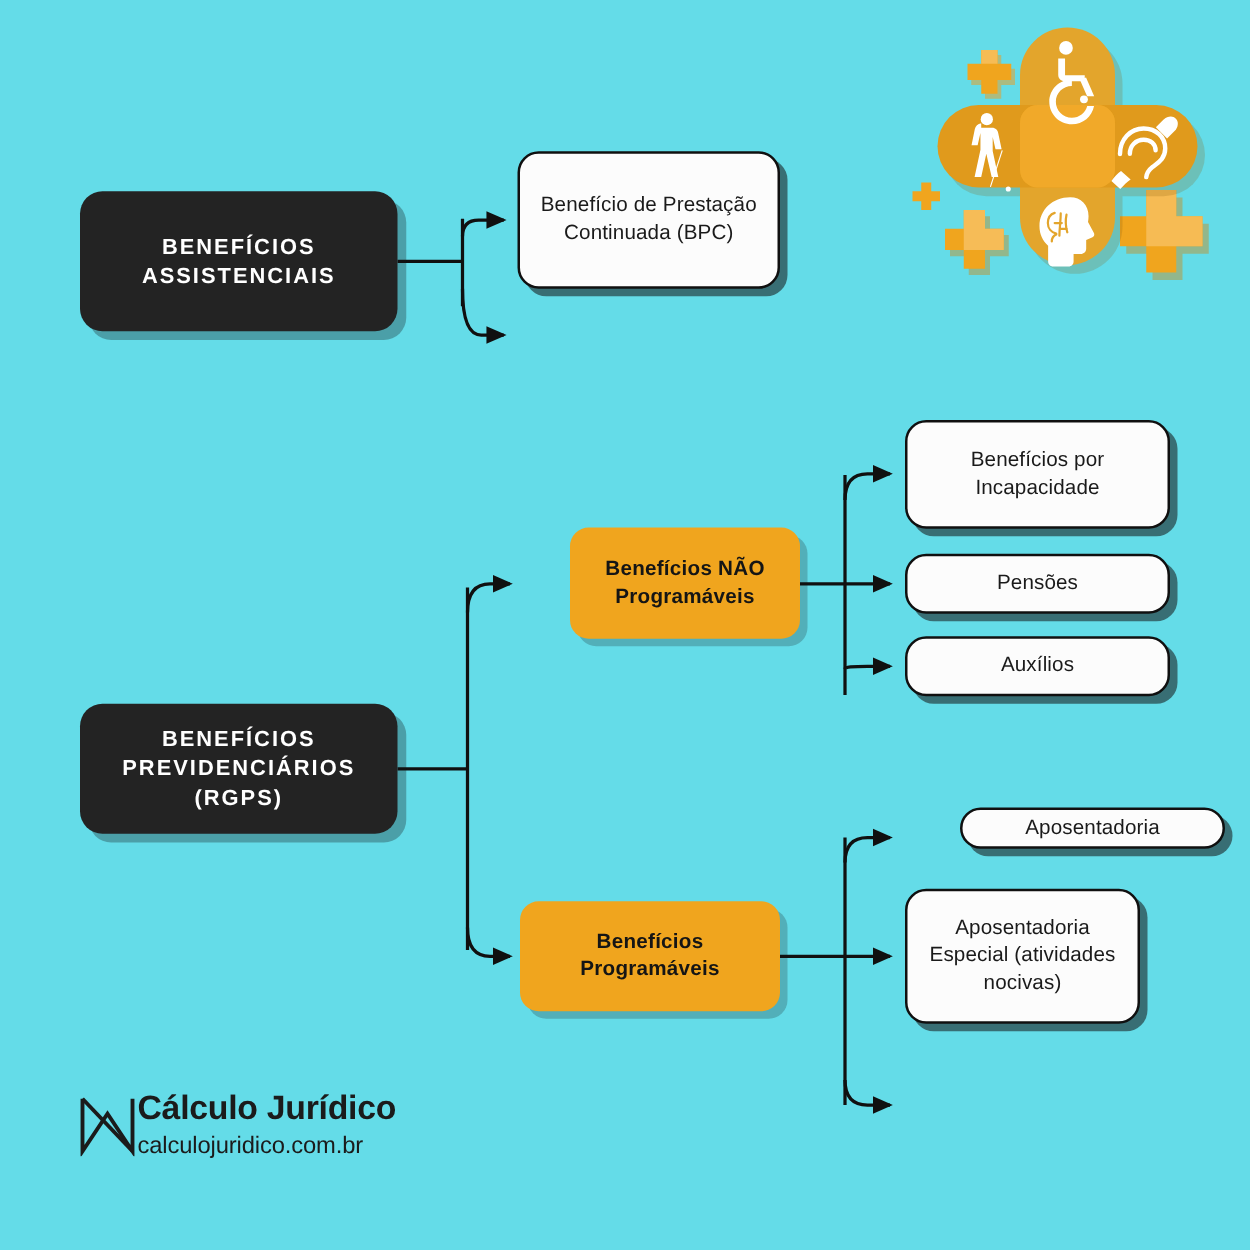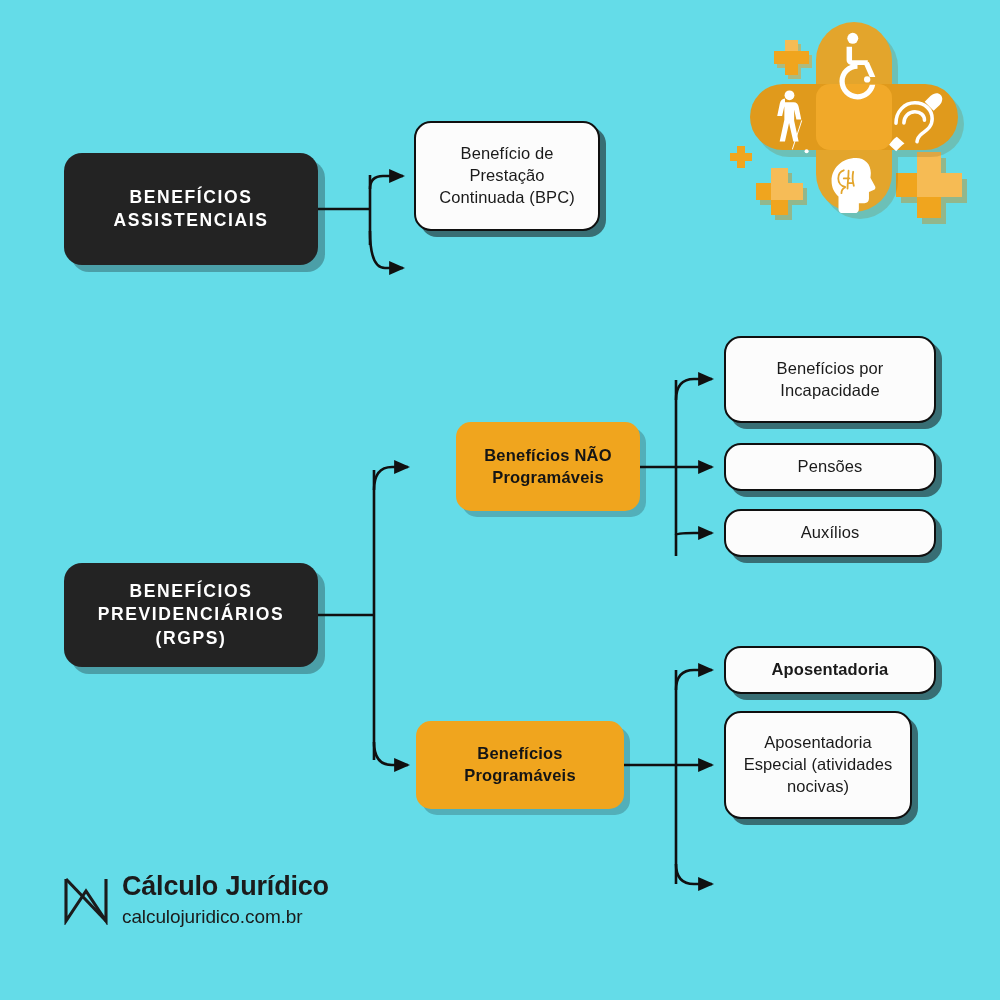--- a/index.html
+++ b/index.html
@@ -66,21 +66,20 @@
     border-radius: 17px;
     box-shadow: 6px 6px 0 rgba(20,20,20,.55);
   }
 
   
   #brand {
     position: absolute;
     left: 62px; top: 873px;
     display: flex;
     align-items: center;
-    gap: 12px;
   }
   #brand .mark { flex: 0 0 auto; }
   #brand .words { display: flex; flex-direction: column; line-height: 1; }
   #brand .name {
     font-size: 27px; font-weight: 700; color: #1b1b1b;
     letter-spacing: -0.2px;
   }
   #brand .url {
     font-size: 19px; font-weight: 400; color: #1b1b1b;
     margin-top: 7px; letter-spacing: -0.1px;
@@ -141,21 +140,21 @@
   </div>
 
   <div class="node dark" style="left:64px; top:563px; width:254px; height:104px;">
     <span class="lbl">
       <span>BENEFÍCIOS</span><br>
       <span>PREVIDENCIÁRIOS</span><br>
       <span>(RGPS)</span>
     </span>
   </div>
 
-  <div class="node white" style="left:414px; top:121px; width:186px; height:110px;">
+  <div class="node white" style="left:414px; top:121px; width:210px; height:110px;">
     <span class="lbl">Benefício de Prestação Continuada (BPC)</span>
   </div>
 
 
   <div class="node orange" style="left:416px; top:422px; width:184px; height:89px;margin-left:40px;">
     <span class="lbl">
       <span>Benefícios NÃO</span><br>
       <span>Programáveis</span>
     </span>
   </div>
@@ -172,21 +171,21 @@
   </div>
 
   <div class="node white" style="left:724px; top:443px; width:212px; height:48px;">
     <span class="lbl">Pensões</span>
   </div>
 
   <div class="node white" style="left:724px; top:509px; width:212px; height:48px;">
     <span class="lbl">Auxílios</span>
   </div>
 
-  <div class="node white" style="left:724px; top:646px; width:212px; height:48px;font-weight:bold;">
+  <div class="node white" style="left:768px; top:646px; width:212px; height:33px;">
     <span class="lbl">Aposentadoria</span>
   </div>
 
   <div class="node white" style="left:724px; top:711px; width:188px; height:108px;">
     <span class="lbl">Aposentadoria Especial (atividades nocivas)</span>
   </div>
 
 
   <div id="brand">
     <svg class="mark" width="48" height="50" viewBox="0 0 48 50">

